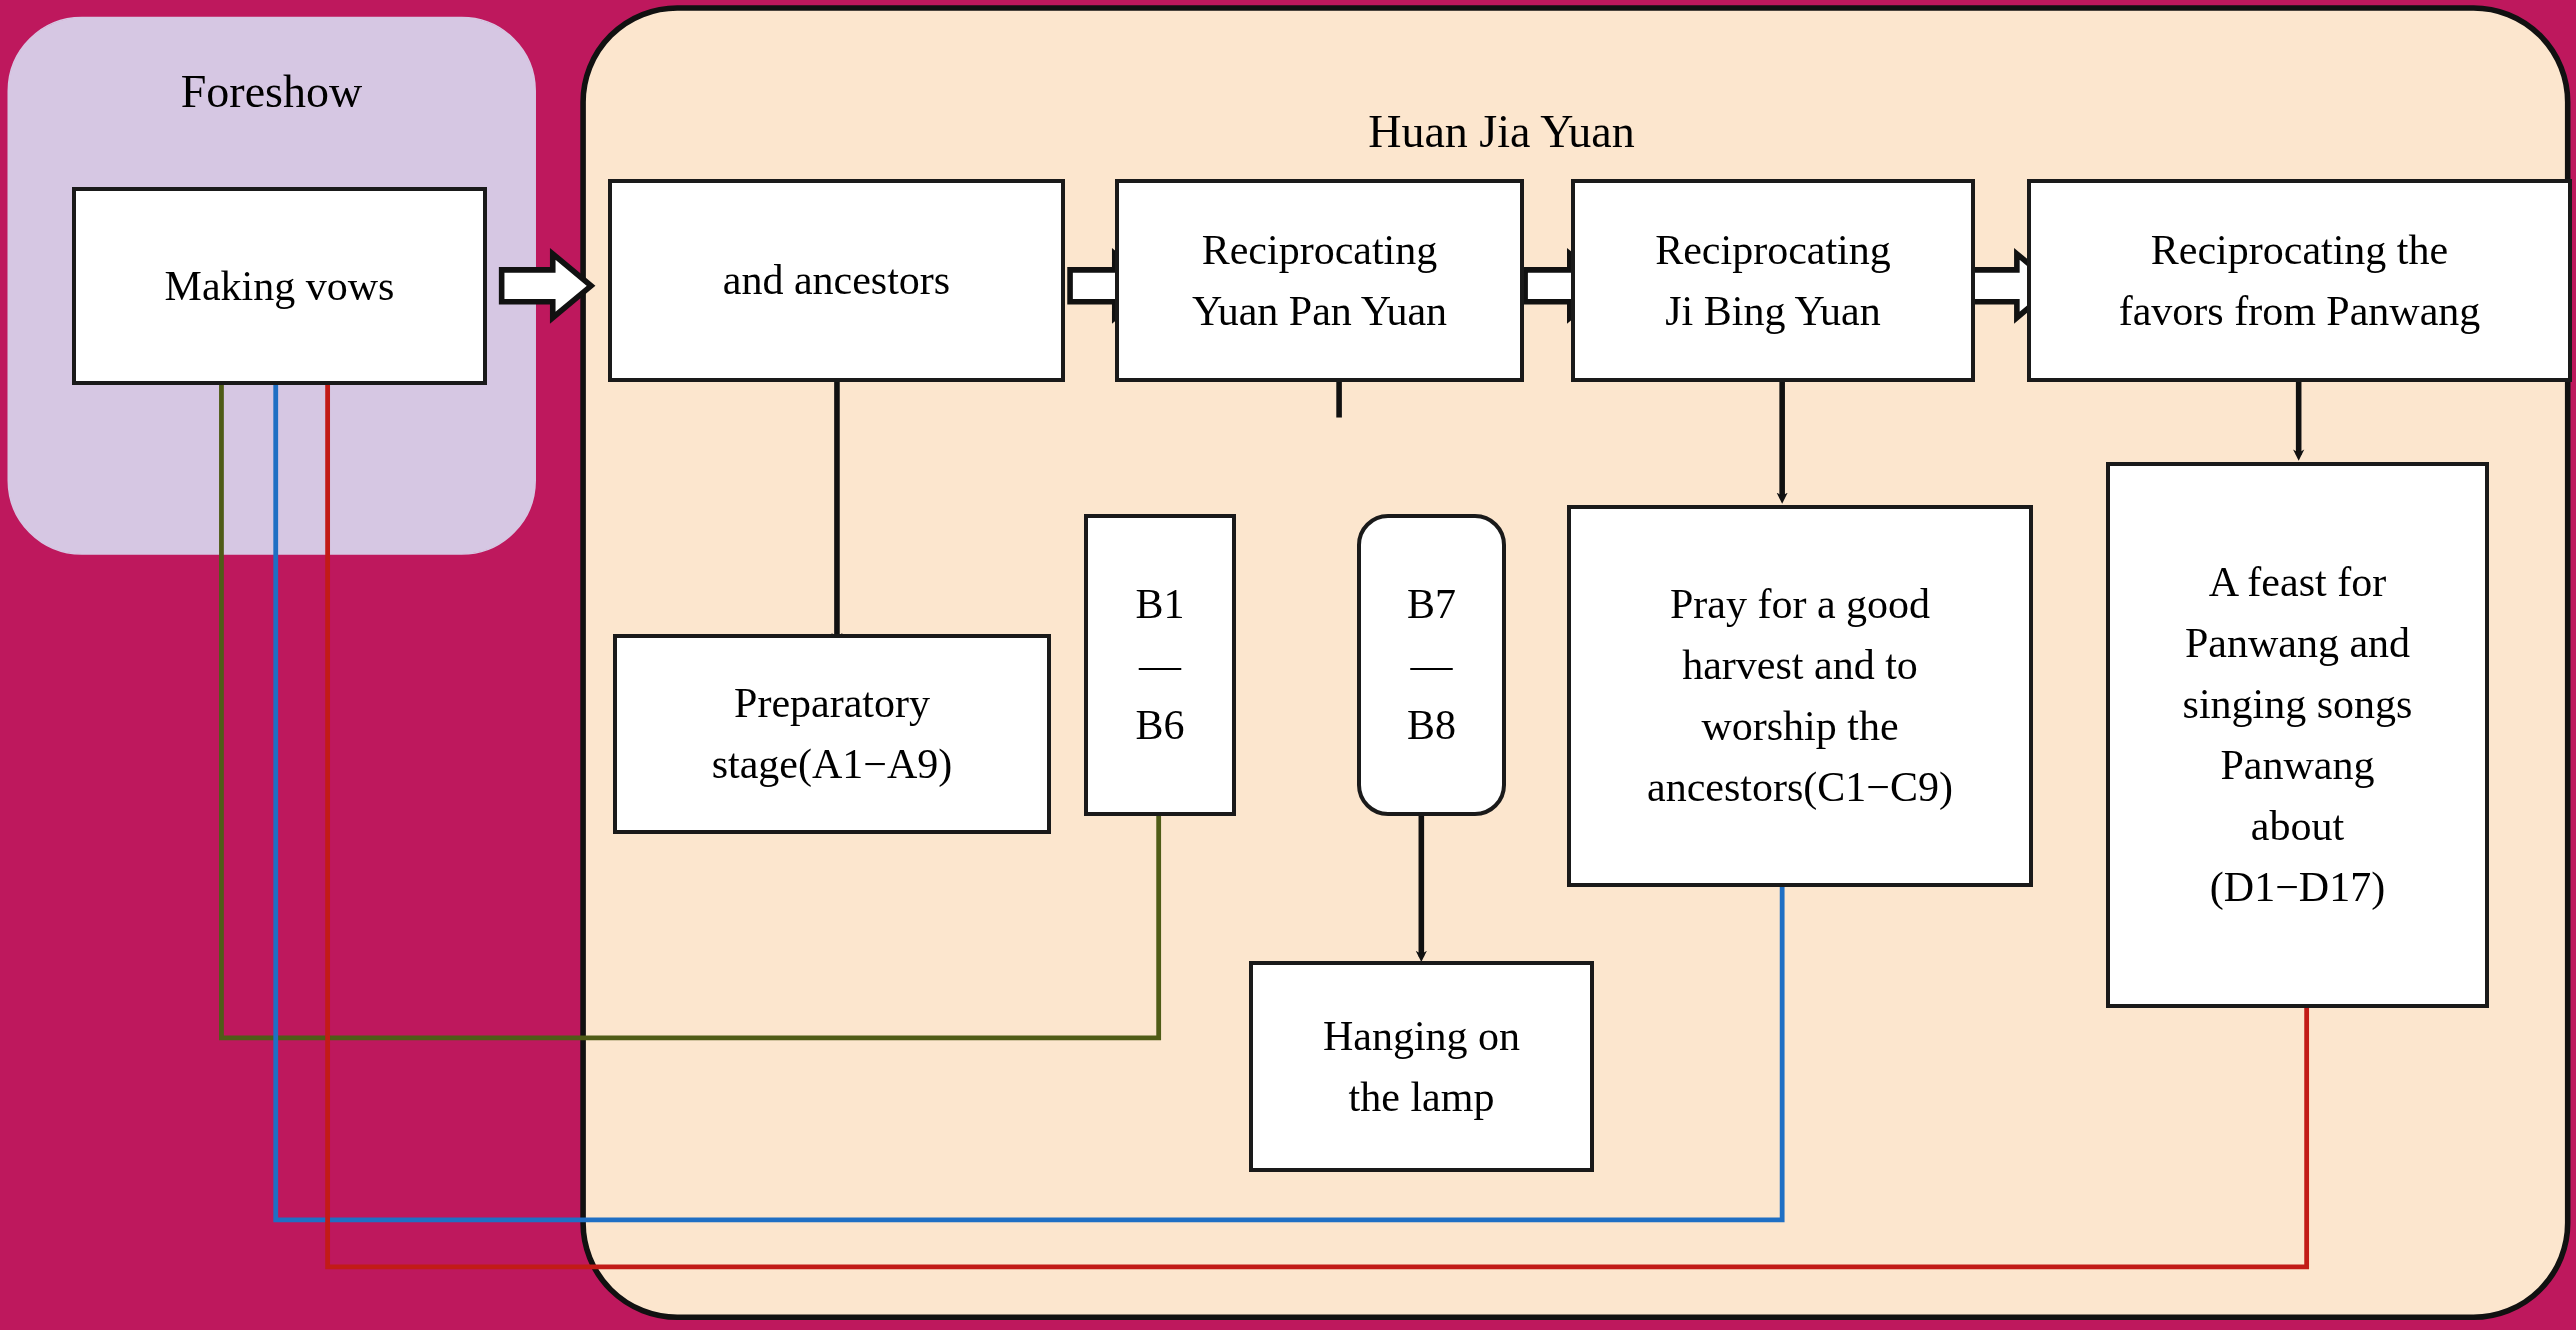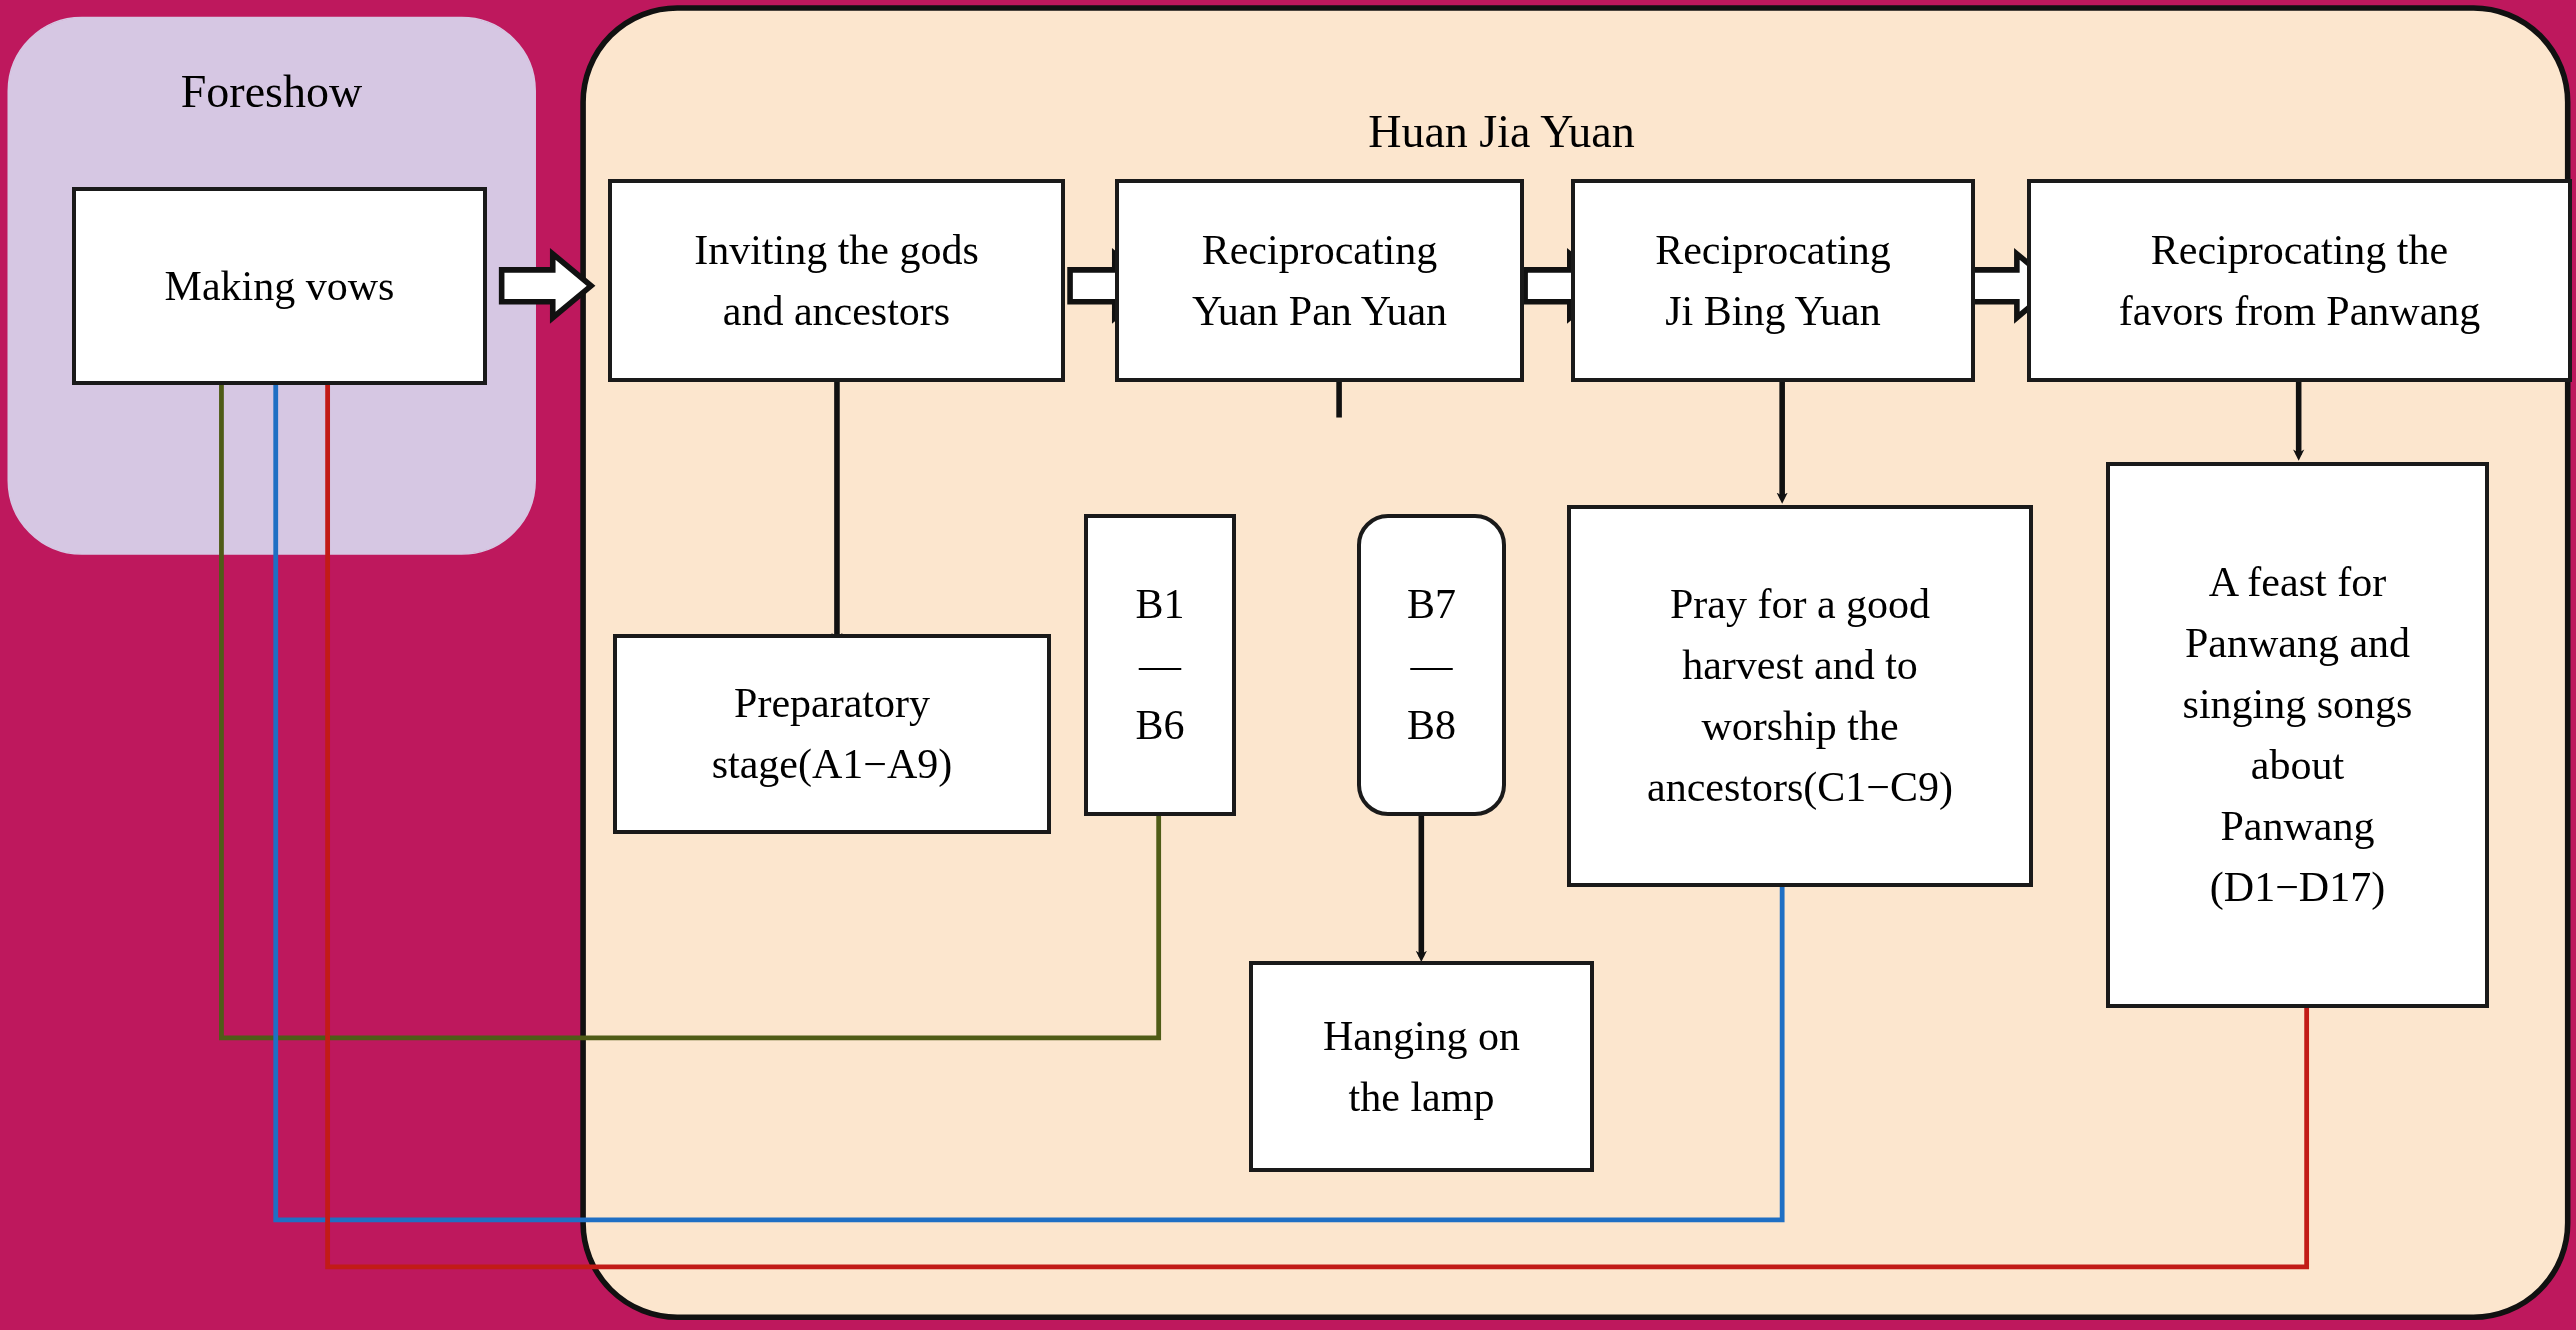--- a/index.html
+++ b/index.html
@@ -71,21 +71,20 @@
 
   <div class="grouplabel" style="left:8px;top:65px;width:527px;font-size:46px;">Foreshow</div>
 
   <div class="grouplabel" style="left:1142px;top:105px;width:719px;font-size:46px;">Huan Jia Yuan</div>
 
   <div class="nodebox" style="left:72px;top:187px;width:415px;height:198px;font-size:42px;">
     <span class="ln">Making vows</span>
   </div>
 
   <div class="nodebox" style="left:608px;top:179px;width:457px;height:203px;font-size:42px;">
-    <span class="ln">Inviting the gods</span>
     <span class="ln">and ancestors</span>
   </div>
 
   <div class="nodebox" style="left:1115px;top:179px;width:409px;height:203px;font-size:42px;">
     <span class="ln">Reciprocating</span>
     <span class="ln">Yuan Pan  Yuan</span>
   </div>
 
   <div class="nodebox" style="left:1571px;top:179px;width:404px;height:203px;font-size:42px;">
     <span class="ln">Reciprocating</span>
@@ -118,22 +117,22 @@
     <span class="ln">Pray for a good</span>
     <span class="ln">harvest and to</span>
     <span class="ln">worship the</span>
     <span class="ln">ancestors(C1−C9)</span>
   </div>
 
   <div class="nodebox" style="left:2106px;top:462px;width:383px;height:546px;font-size:42px;">
     <span class="ln">A feast for</span>
     <span class="ln">Panwang and</span>
     <span class="ln">singing songs</span>
+    <span class="ln">Panwang</span>
     <span class="ln">about</span>
-    <span class="ln">Panwang</span>
     <span class="ln">(D1−D17)</span>
   </div>
 
   <div class="nodebox" style="left:1249px;top:961px;width:345px;height:211px;font-size:42px;align-items:flex-end;">
     <span class="ln">Hanging on</span>
     <span class="ln">the lamp</span>
   </div>
 
 </div>
 

